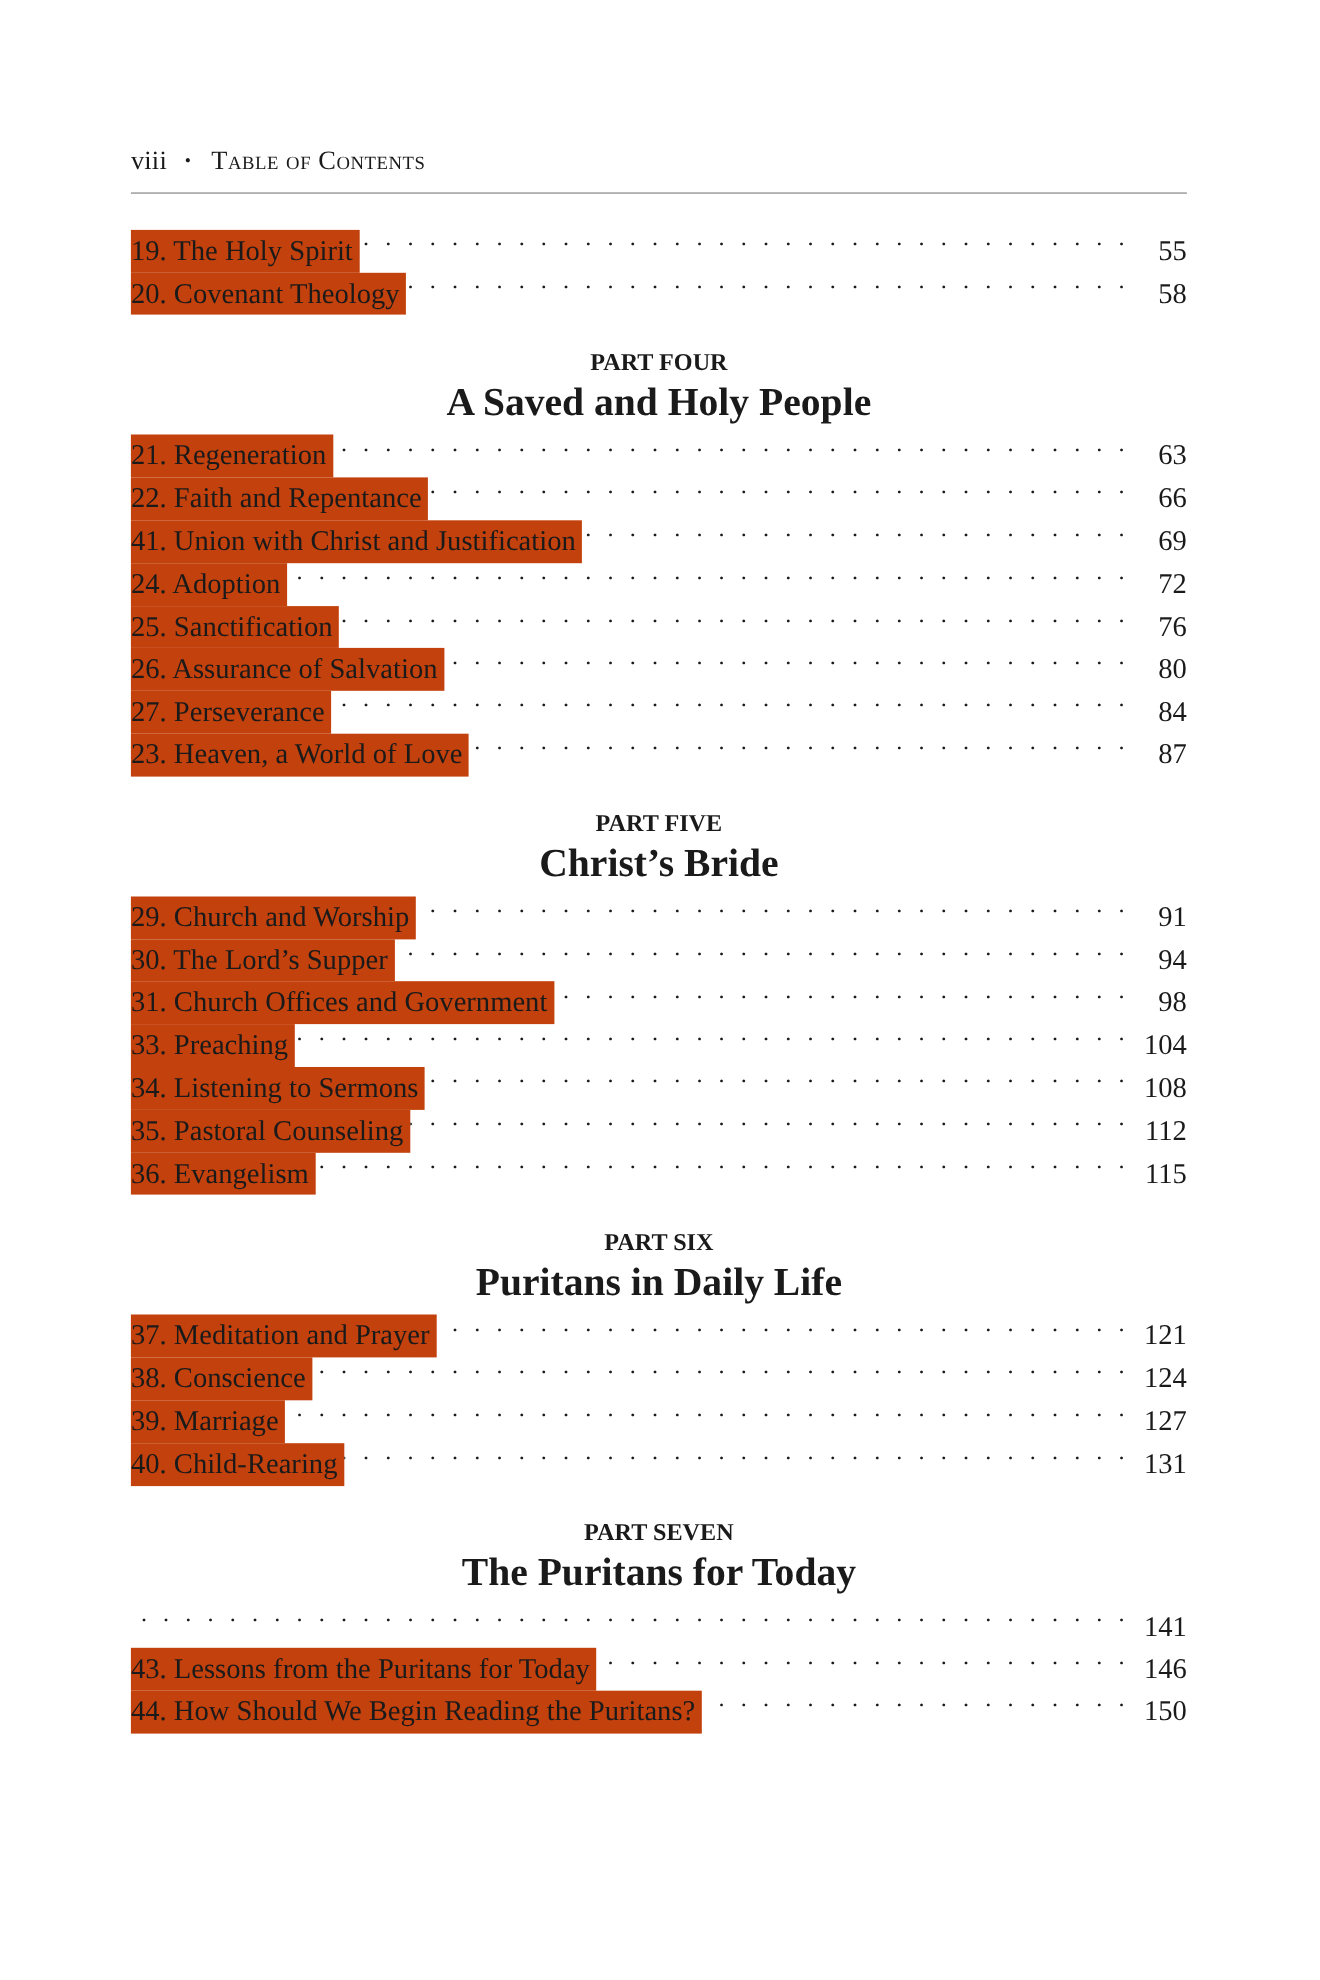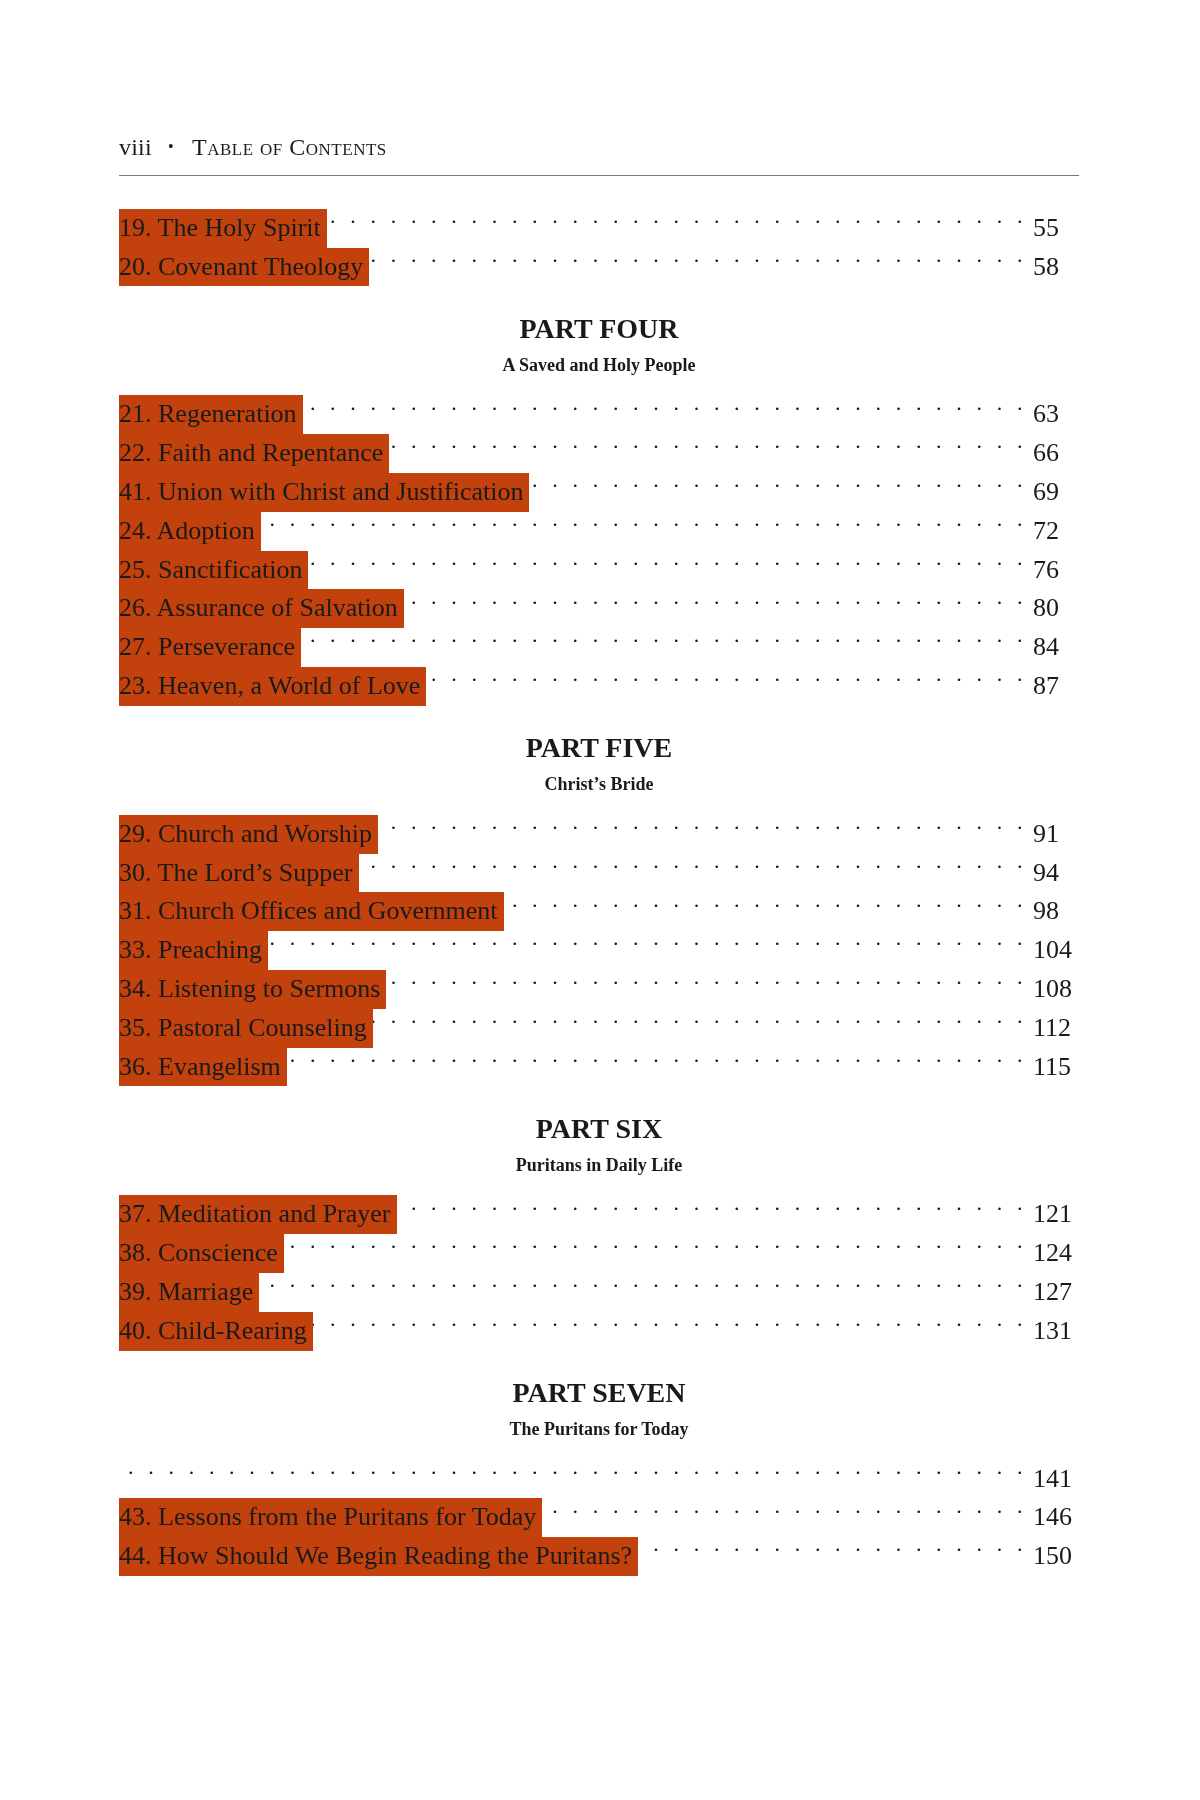--- a/index.html
+++ b/index.html
@@ -11,25 +11,25 @@
   .running-head .bullet { font-size: 16px; position: relative; top: -3px; margin-right: 12px; }
   .running-head .title { font-variant: small-caps; letter-spacing: 0.5px; margin-top: 20px; }
   .rule { position: absolute; top: 175px; left: 0; width: 960px; height: 0; border-top: 1.5px solid #7a7a7a; }
 
   .toc { position: absolute; top: 197px; left: 0; width: 960px; }
   .entry { display: flex; align-items: baseline; height: 38.8px; line-height: 38.8px; font-size: 26px; }
   .entry .label { white-space: nowrap; padding-right: 6px; background: #c2410c; }
   .entry .leader { flex: 1 1 auto; overflow: hidden; white-space: nowrap; height: 38.8px; position: relative; }
   .entry .leader::after { content: ". . . . . . . . . . . . . . . . . . . . . . . . . . . . . . . . . . . . . . . . . . . . . . . . . . . . . . . . . . . . . . . . . . . . . . . . . . . . . . . . . . . . . . . . . . . . ";
                           position: absolute; right: 0; white-space: nowrap; letter-spacing: 4.6px; font-size: 22px; }
-  .entry .page-no { min-width: 46px; text-align: left; white-space: nowrap; padding-left: 6px; }
+  .entry .page-no { min-width: 46px; text-align: right; white-space: nowrap; padding-left: 6px; }
 
   .part { text-align: center; font-weight: bold; }
-  .part .part-num { font-size: 28px; height: 36px; line-height: 36px; }
-  .part .part-title { font-size: 18px; height: 37px; line-height: 37px; }
+  .part .part-num { font-size: 22px; height: 36px; line-height: 36px; }
+  .part .part-title { font-size: 36px; height: 37px; line-height: 37px; }
   .part-spacer { height: 36px; }
 </style>
 </head>
 <body>
 
 <div class="page">
   <div class="running-head">
     <span class="folio">viii</span>
     <span class="bullet">•</span>
     <span class="title">Table of Contents</span>

